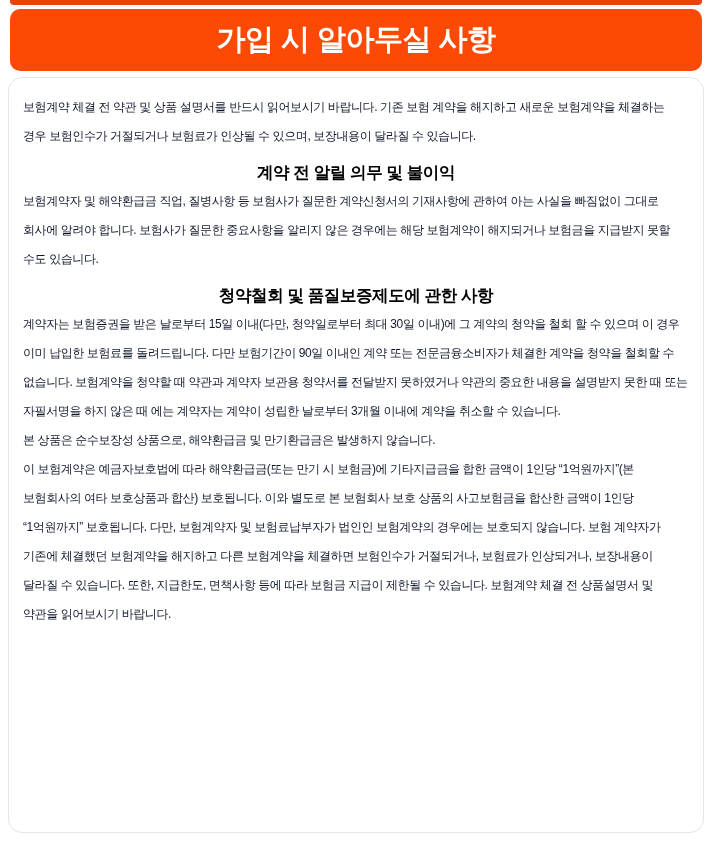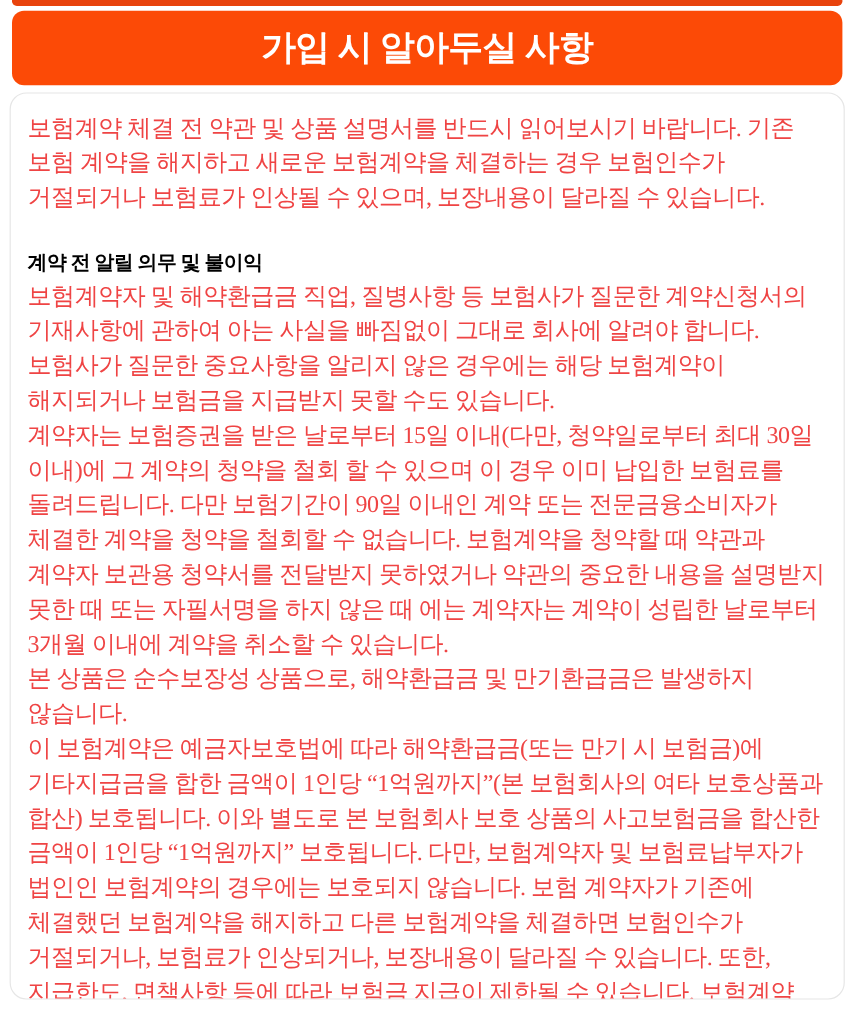--- a/index.html
+++ b/index.html
@@ -1,15 +1,15 @@
 <!DOCTYPE html>
 <html><head>
 <meta charset="utf-8">
 <style>
-  * { box-sizing: border-box; margin: 0; padding: 0; font-family: Liberation Serif, serif; }
+  * { box-sizing: border-box; margin: 0; padding: 0; }
   html, body {
     width: 712px;
     background: #ffffff;
     font-family: "Liberation Sans", "DejaVu Sans", sans-serif;
   }
   .page {
     position: relative;
     width: 712px;
     height: 845px;
     background: #ffffff;
@@ -49,53 +49,55 @@
     left: 8px;
     right: 8px;
     height: 756px;
     background: #ffffff;
     border: 1.5px solid #e6e6e6;
     border-radius: 14px;
     padding: 15px 14px 14px 14px;
     overflow: hidden;
   }
   .card p {
-    font-size: 20px;
+    font-size: 12px;
     line-height: 29px;
-    color: #ef4444;
+    color: #0f172a;
     letter-spacing: -0.4px;
     word-break: keep-all;
   }
   .card h2 {
     font-size: 16.5px;
     line-height: 29px;
     font-weight: 700;
     color: #000000;
     letter-spacing: -0.4px;
-    margin-top: 24px;
+    margin-top: 7px;
+    text-align: center;
   }
 </style>
 </head>
 <body>
 
 <div class="page">
 
   <div class="top-strip"></div>
 
   <div class="banner">
     <span class="banner-title">가입 시 알아두실 사항</span>
   </div>
 
   <div class="card">
 
     <p>보험계약 체결 전 약관 및 상품 설명서를 반드시 읽어보시기 바랍니다. 기존 보험 계약을 해지하고 새로운 보험계약을 체결하는 경우 보험인수가 거절되거나 보험료가 인상될 수 있으며, 보장내용이 달라질 수 있습니다.</p>
 
     <h2>계약 전 알릴 의무 및 불이익</h2>
     <p>보험계약자 및 해약환급금 직업, 질병사항 등 보험사가 질문한 계약신청서의 기재사항에 관하여 아는 사실을 빠짐없이 그대로 회사에 알려야 합니다. 보험사가 질문한 중요사항을 알리지 않은 경우에는 해당 보험계약이 해지되거나 보험금을 지급받지 못할 수도 있습니다.</p>
 
+    <h2>청약철회 및 품질보증제도에 관한 사항</h2>
     <p>계약자는 보험증권을 받은 날로부터 15일 이내(다만, 청약일로부터 최대 30일 이내)에 그 계약의 청약을 철회 할 수 있으며 이 경우 이미 납입한 보험료를 돌려드립니다. 다만 보험기간이 90일 이내인 계약 또는 전문금융소비자가 체결한 계약을 청약을 철회할 수 없습니다. 보험계약을 청약할 때 약관과 계약자 보관용 청약서를 전달받지 못하였거나 약관의 중요한 내용을 설명받지 못한 때 또는 자필서명을 하지 않은 때 에는 계약자는 계약이 성립한 날로부터 3개월 이내에 계약을 취소할 수 있습니다.</p>
 
     <p>본 상품은 순수보장성 상품으로, 해약환급금 및 만기환급금은 발생하지 않습니다.</p>
 
     <p>이 보험계약은 예금자보호법에 따라 해약환급금(또는 만기 시 보험금)에 기타지급금을 합한 금액이 1인당 “1억원까지”(본 보험회사의 여타 보호상품과 합산) 보호됩니다. 이와 별도로 본 보험회사 보호 상품의 사고보험금을 합산한 금액이 1인당 “1억원까지” 보호됩니다. 다만, 보험계약자 및 보험료납부자가 법인인 보험계약의 경우에는 보호되지 않습니다. 보험 계약자가 기존에 체결했던 보험계약을 해지하고 다른 보험계약을 체결하면 보험인수가 거절되거나, 보험료가 인상되거나, 보장내용이 달라질 수 있습니다. 또한, 지급한도, 면책사항 등에 따라 보험금 지급이 제한될 수 있습니다. 보험계약 체결 전 상품설명서 및 약관을 읽어보시기 바랍니다.</p>
 
   </div>
 
 </div>
 

